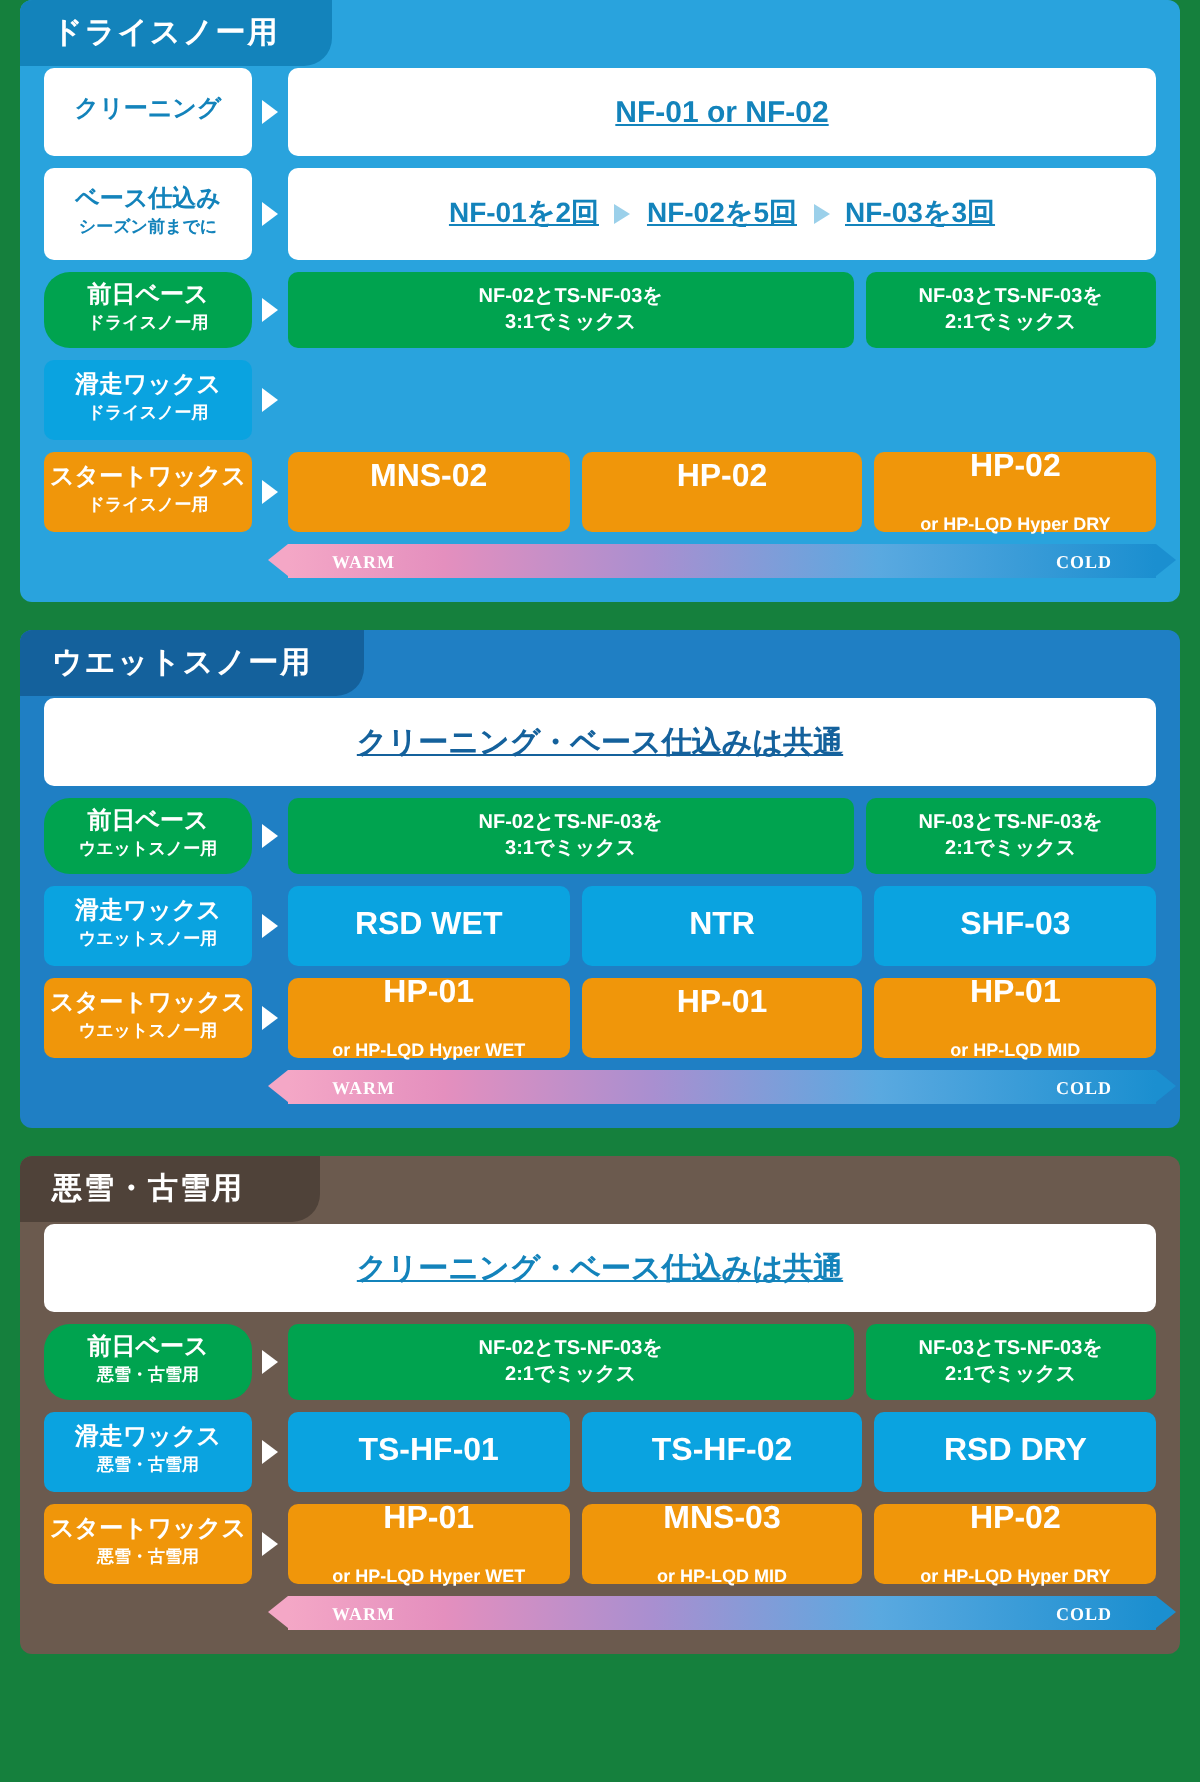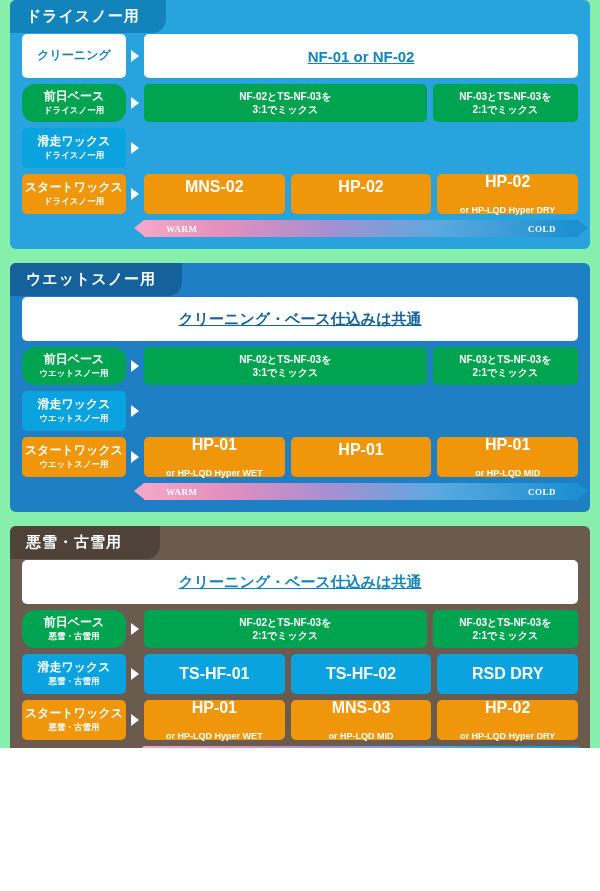--- a/index.html
+++ b/index.html
@@ -2,23 +2,23 @@
 <html><head>
 <meta charset="utf-8">
 <style>
   * { box-sizing: border-box; }
   html, body {
     margin: 0; padding: 0;
     background: #ffffff;
     font-family: "Liberation Sans", sans-serif;
   }
   #page {
-    width: 600px; height: 748px;
+    width: 600px; height: 891px;
     position: relative;
-    background: #86efac;
+    background: #15803d;
     overflow: hidden;
   }
 
   .panel {
     position: relative;
     margin: 0 10px 14px 10px;
     border-radius: 6px;
     padding: 34px 12px 12px 12px;
   }
   .panel.dry   { background: #29a3dd; }
@@ -53,20 +53,21 @@
     flex: 0 0 104px;
     border-radius: 5px;
     color: #ffffff;
     display: flex;
     flex-direction: column;
     align-items: center;
     justify-content: center;
     text-align: center;
     padding: 16px 2px;
     line-height: 1.15;
+    font-family: Liberation Mono, monospace;
   }
   .lbl .t1 { font-size: 12px; font-weight: bold; }
   .lbl .t2 { font-size: 8.5px; font-weight: bold; margin-top: 2px; }
 
   .lbl.white  { background: #ffffff; color: #1383bb; }
   .lbl.green  { background: #00a34f; border-radius: 13px; }
   .lbl.blue   { background: #0aa3e0; align-items: center; }
   .lbl.orange { background: #f0960a; }
 
   .arrow-col {
@@ -196,20 +197,38 @@
     <div class="row row-top">
       <div class="lbl white">
         <span class="t1">クリーニング</span>
       </div>
       <div class="arrow-col">
           <span class="arrow-r"></span>
         </div>
       <div class="fullwhite">NF-01 or NF-02</div>
     </div>
 
+    <div class="row row-tall">
+      <div class="lbl white">
+        <span class="t1">ベース仕込み</span>
+        <span class="t2">シーズン前までに</span>
+      </div>
+      <div class="arrow-col">
+          <span class="arrow-r"></span>
+        </div>
+      <div class="fullwhite">
+        <div class="seq">
+          <span>NF-01を2回</span>
+          <span class="sep"></span>
+          <span>NF-02を5回</span>
+          <span class="sep"></span>
+          <span>NF-03を3回</span>
+        </div>
+      </div>
+    </div>
 
     <div class="row row-mix">
       <div class="lbl green">
         <span class="t1">前日ベース</span>
         <span class="t2">ドライスノー用</span>
       </div>
       <div class="arrow-col">
           <span class="arrow-r"></span>
         </div>
       <div class="cells">
@@ -295,20 +314,31 @@
     </div>
 
     <div class="row row-wax">
       <div class="lbl blue">
         <span class="t1">滑走ワックス</span>
         <span class="t2">ウエットスノー用</span>
       </div>
       <div class="arrow-col">
           <span class="arrow-r"></span>
         </div>
+      <div class="cells">
+        <div class="cell blue" style="flex:1">
+          <span class="big">RSD WET</span>
+        </div>
+        <div class="cell blue" style="flex:1">
+          <span class="big">NTR</span>
+        </div>
+        <div class="cell blue" style="flex:1">
+          <span class="big">SHF-03</span>
+        </div>
+      </div>
     </div>
 
     <div class="row row-start">
       <div class="lbl orange">
         <span class="t1">スタートワックス</span>
         <span class="t2">ウエットスノー用</span>
       </div>
       <div class="arrow-col">
           <span class="arrow-r"></span>
         </div>

